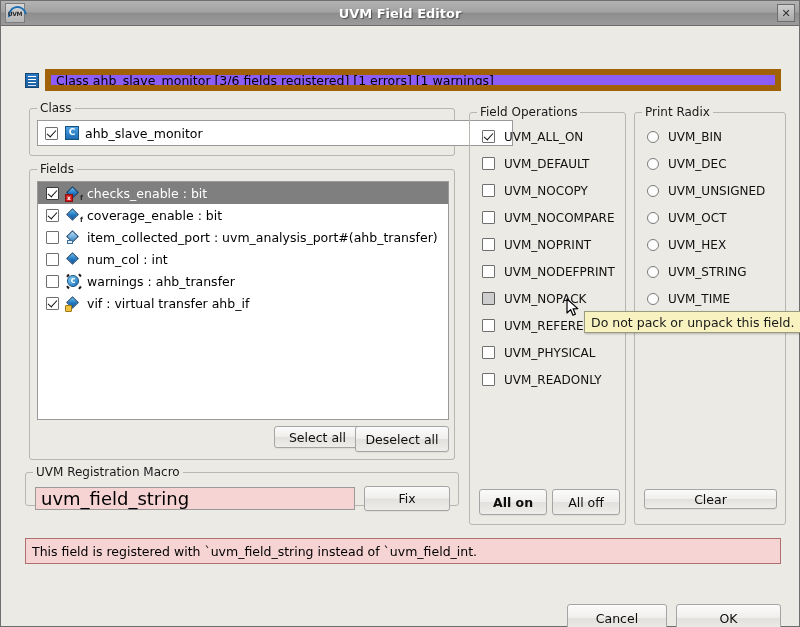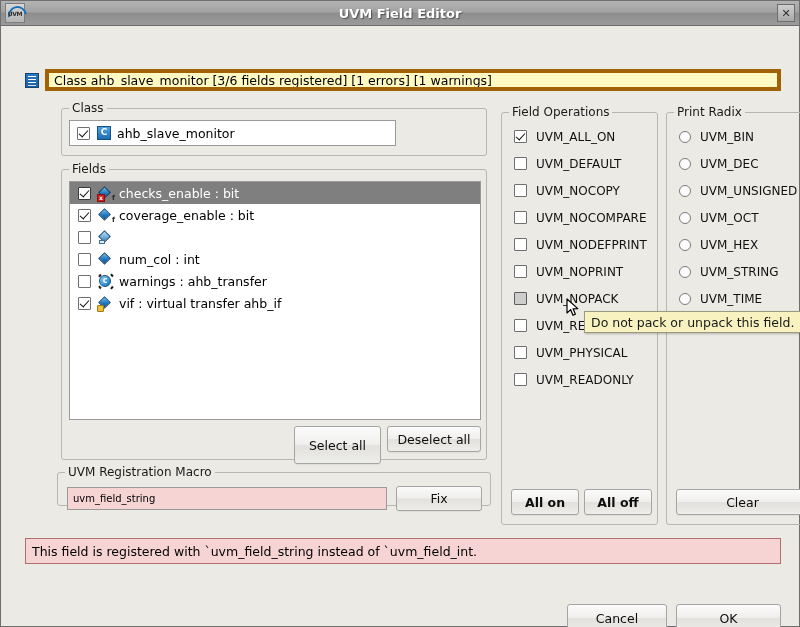--- a/index.html
+++ b/index.html
@@ -98,55 +98,54 @@
     position: relative;
   }
   .hdr-icon::before {
     content: ""; position: absolute;
     left: 2px; top: 2px; width: 8px; height: 1.5px;
     background: #ffffff;
     box-shadow: 0 3px 0 #ffffff, 0 6px 0 #ffffff, 0 9px 0 #cfe4f7;
   }
   .hdr-field {
     flex: 1 1 auto; height: 22px;
-    background: #fef9c3;
-    border: 4px solid #a16207;
+    background: #8b5cf6;
+    border: 6px solid #a16207;
     box-sizing: border-box;
     display: flex; align-items: center;
     padding: 0 5px;
     font-size: 12.5px; color: #000;
     white-space: nowrap; overflow: hidden;
   }
 
   
   .group {
     position: absolute;
     border: 1px solid #b9b6b0;
     border-radius: 3px;
     box-sizing: border-box;
-    margin-left: 32px;
   }
   .group > .legend {
     position: absolute; top: -8px; left: 7px;
     background: #eceae5;
     padding: 0 3px;
     font-size: 12px; color: #1a1a1a;
     white-space: nowrap;
   }
 
   #grp-class   { left: 28px; top: 82px;  width: 426px; height: 48px; }
   #grp-fields  { left: 28px; top: 143px; width: 426px; height: 291px; }
   #grp-macro   { left: 24px; top: 446px; width: 434px; height: 34px; }
   #grp-fieldops{ left: 468px; top: 86px; width: 157px; height: 413px; }
   #grp-radix   { left: 633px; top: 86px; width: 152px; height: 413px; }
 
   
   .class-box {
     position: absolute; left: 7px; top: 11px;
-    width: 327px; height: 26px;
+    width: 476px; height: 26px;
     background: #ffffff;
     border: 1px solid #9a9a9a;
     box-sizing: border-box;
     display: flex; align-items: center;
     padding-left: 7px;
   }
   .cb {
     width: 13px; height: 13px; flex: 0 0 13px;
     border: 1px solid #6f6f6f;
     background: #ffffff;
@@ -257,33 +256,33 @@
     border: 1px solid #a5a5a5;
     border-radius: 3px;
     background: linear-gradient(to bottom,#fbfbfb 0%,#f0efed 48%,#e3e1de 52%,#ededea 100%);
     font-family: "DejaVu Sans", "Liberation Sans", sans-serif;
     font-size: 12.5px; color: #0d0d0d;
     display: flex; align-items: center; justify-content: center;
     box-sizing: border-box;
     cursor: pointer;
     box-shadow: 0 1px 1px rgba(0,0,0,.06);
   }
-  #btn-select-all   { position: absolute; left: 232px; top: 256px; width: 87px; height: 38px; }
+  #btn-select-all   { position: absolute; left: 244px; top: 256px; width: 87px; height: 22px; }
   #btn-deselect-all { position: absolute; left: 325px; top: 256px; width: 94px; height: 26px; }
 
   
   .macro-input {
     position: absolute; left: 9px; top: 14px;
     width: 320px; height: 23px;
     background: #f7d4d4;
     border: 1px solid #9a9a9a;
     box-sizing: border-box;
     display: flex; align-items: center;
     padding-left: 5px;
-    font-size: 10px; color: #000;
+    font-size: 18px; color: #000;
   }
   #btn-fix { position: absolute; left: 338px; top: 13px; width: 86px; height: 25px; }
 
   
   .opt-row {
     display: flex; align-items: center;
     height: 27px;
     padding-left: 12px;
     font-size: 12px; color: #111;
     white-space: nowrap;
@@ -292,22 +291,22 @@
   .radio {
     width: 12px; height: 12px; flex: 0 0 12px;
     border: 1px solid #7a7a7a;
     border-radius: 50%;
     background: #fdfdfd;
     box-sizing: border-box;
   }
   .opt-label { margin-left: 9px; }
 
   #btn-all-on  { position: absolute; left: 9px;  top: 376px; width: 68px; height: 26px; font-weight: bold; }
-  #btn-all-off { position: absolute; left: 82px; top: 376px; width: 68px; height: 26px; font-weight: bold; }
-  #btn-clear   { position: absolute; left: 9px;  top: 376px; width: 133px; height: 26px; }
+  #btn-all-off { position: absolute; left: 82px; top: 376px; width: 68px; height: 26px; }
+  #btn-clear   { position: absolute; left: 9px;  top: 376px; width: 133px; height: 20px; }
 
   
   .errbar {
     position: absolute; left: 24px; top: 512px;
     width: 756px; height: 26px;
     background: #f7d4d4;
     border: 1px solid #b07070;
     box-sizing: border-box;
     display: flex; align-items: center;
     padding-left: 6px;
@@ -392,20 +391,21 @@
           </div>
           <span>coverage_enable : bit</span>
         </div>
 
         <div class="field-row">
           <div class="cb"></div>
           <div class="fico">
             <div class="diamond hollow"></div>
             <div style="position:absolute;left:1px;bottom:1px;width:6px;height:4px;border:1px solid #3d6f99;background:#dfeefa;box-sizing:border-box;"></div>
           </div>
+          <span>item_collected_port : uvm_analysis_port#(ahb_transfer)</span>
         </div>
 
         <div class="field-row">
           <div class="cb"></div>
           <div class="fico">
             <div class="diamond"></div>
           </div>
           <span>num_col : int</span>
         </div>
 
@@ -455,25 +455,25 @@
         <div class="opt-row">
           <div class="cb"></div>
           <span class="opt-label">UVM_NOCOPY</span>
         </div>
         <div class="opt-row">
           <div class="cb"></div>
           <span class="opt-label">UVM_NOCOMPARE</span>
         </div>
         <div class="opt-row">
           <div class="cb"></div>
+          <span class="opt-label">UVM_NOPRINT</span>
+        </div>
+        <div class="opt-row">
+          <div class="cb"></div>
           <span class="opt-label">UVM_NODEFPRINT</span>
-        </div>
-        <div class="opt-row">
-          <div class="cb"></div>
-          <span class="opt-label">UVM_NOPRINT</span>
         </div>
         <div class="opt-row">
           <div class="cb hovered"></div>
           <span class="opt-label">UVM_NOPACK</span>
         </div>
         <div class="opt-row">
           <div class="cb"></div>
           <span class="opt-label">UVM_REFERENCE</span>
         </div>
         <div class="opt-row">

